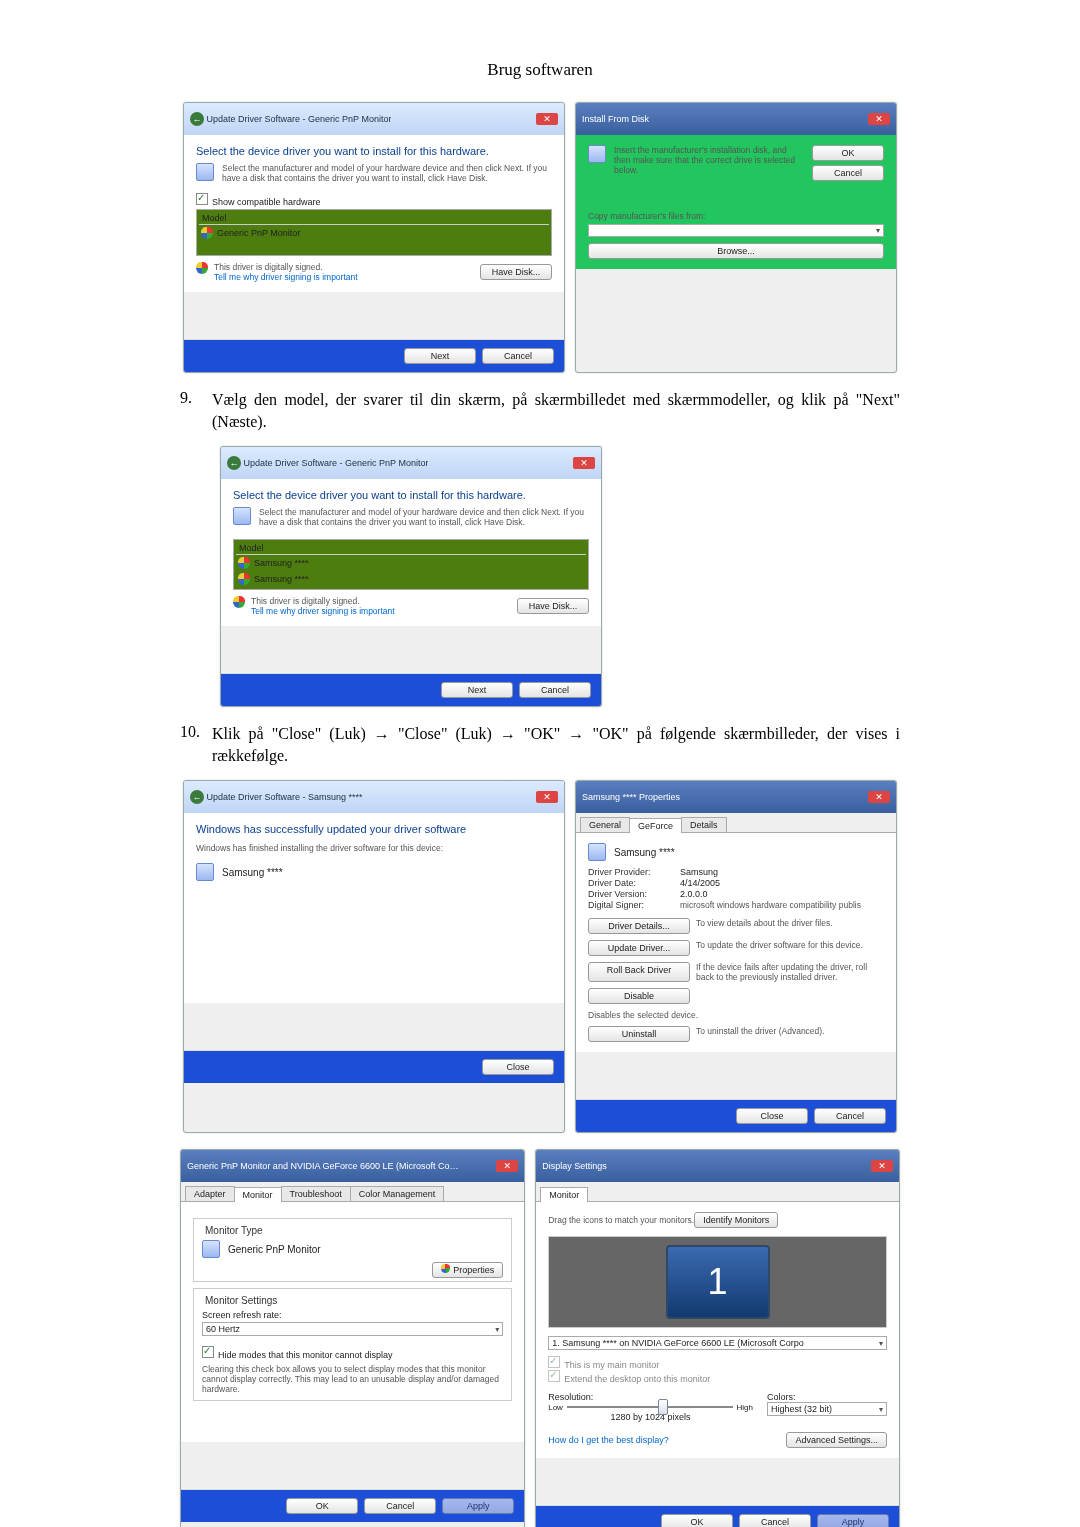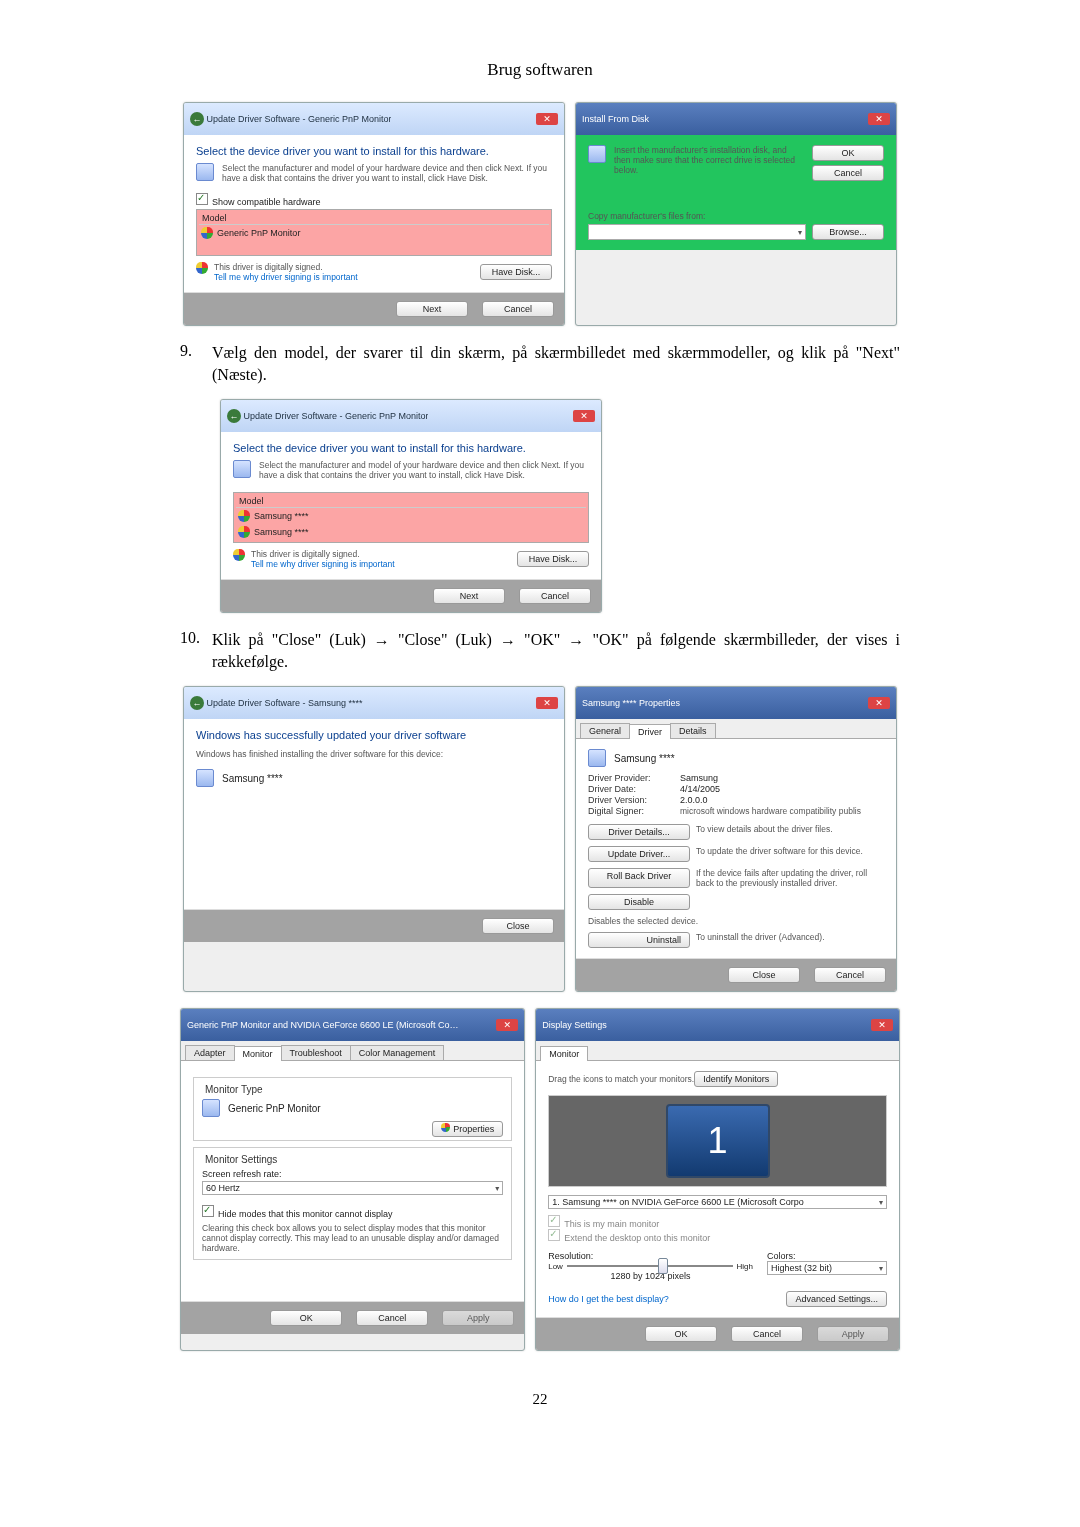--- a/index.html
+++ b/index.html
@@ -70,25 +70,26 @@
     border-radius: 2px;
     display: flex; align-items: center; justify-content: center;
     color: #fff; font-size: 9px; line-height: 1;
   }
   .win .body {
     background: #fff;
     padding: 10px 12px;
   }
   .foot {
     padding: 8px 10px;
-    background: #a3a3a3;
+    background: #1d4ed8;
     display: flex;
     justify-content: flex-end;
-    gap: 14px;
+    gap: 6px;
     border-top: 1px solid #ddd;
+    margin-top: 47px;
   }
   .btn {
     min-width: 54px;
     padding: 2px 8px;
     text-align: center;
     background: linear-gradient(#fff, #e4e4e4);
     border: 1px solid #999;
     border-radius: 3px;
     font-size: 9px;
   }
@@ -108,21 +109,21 @@
     margin-right: -1px;
     font-size: 9px;
   }
   .tab.active {
     background: #fff;
     position: relative;
     top: 1px;
   }
   .listbox {
     border: 1px solid #aaa;
-    background: #fca5a5;
+    background: #4d7c0f;
     padding: 2px;
     font-size: 9px;
   }
   .link { color: #0066cc; }
   .heading-blue { color: #0a3f8f; font-size: 11px; margin-bottom: 4px; }
   .smallgrey { color: #555; font-size: 8.5px; }
   .icon-box {
     width: 16px; height: 16px;
     background: linear-gradient(#d5e3ff,#9bb8ef);
     border: 1px solid #6a8ad0;
@@ -272,21 +273,21 @@
             <div class="icon-box"></div>
             <div class="smallgrey" style="flex:1;">Insert the manufacturer's installation disk, and then make sure that the correct drive is selected below.</div>
           </div>
           <div style="display:flex; flex-direction:column; gap:4px;">
             <div class="btn">OK</div>
             <div class="btn">Cancel</div>
           </div>
         </div>
         <div style="margin-top:30px;">
           <div class="smallgrey">Copy manufacturer's files from:</div>
-          <div style="display:flex; gap:6px; margin-top:3px;">
+          <div style="display:flex; gap:6px; margin-top:3px;flex-direction:column;">
             <div class="select" style="flex:1;">
                 <span></span>
               </div>
             <div class="btn">Browse...</div>
           </div>
         </div>
       </div>
     </div>
   </div>
 
@@ -367,21 +368,21 @@
       </div>
     </div>
 
     <div class="win" style="width:320px;">
       <div class="titlebar">
         <span class="title">Samsung **** Properties</span>
         <span class="close">✕</span>
       </div>
       <div class="tabstrip">
         <div class="tab">General</div>
-        <div class="tab active">Driver</div>
+        <div class="tab active">GeForce</div>
         <div class="tab">Details</div>
       </div>
       <div class="body">
         <div style="display:flex; align-items:center; gap:8px; margin-bottom:6px;">
           <div class="icon-box"></div>
           <div>Samsung ****</div>
         </div>
         <div class="fieldrow">
             <span class="lbl">Driver Provider:</span>
             <span>Samsung</span>
@@ -409,21 +410,21 @@
           </div>
         <div style="display:flex; gap:6px; margin-top:6px;">
             <div class="btn" style="width:84px;">Roll Back Driver</div>
             <div class="smallgrey" style="flex:1;">If the device fails after updating the driver, roll back to the previously installed driver.</div>
           </div>
         <div style="display:flex; gap:6px; margin-top:6px;flex-direction:column;">
             <div class="btn" style="width:84px;">Disable</div>
             <div class="smallgrey" style="flex:1;">Disables the selected device.</div>
           </div>
         <div style="display:flex; gap:6px; margin-top:6px;">
-            <div class="btn" style="width:84px;text-align:right;">Uninstall</div>
+            <div class="btn" style="width:84px;">Uninstall</div>
             <div class="smallgrey" style="flex:1;">To uninstall the driver (Advanced).</div>
           </div>
       </div>
       <div class="foot">
         <div class="btn">Close</div>
         <div class="btn">Cancel</div>
       </div>
     </div>
   </div>
 

